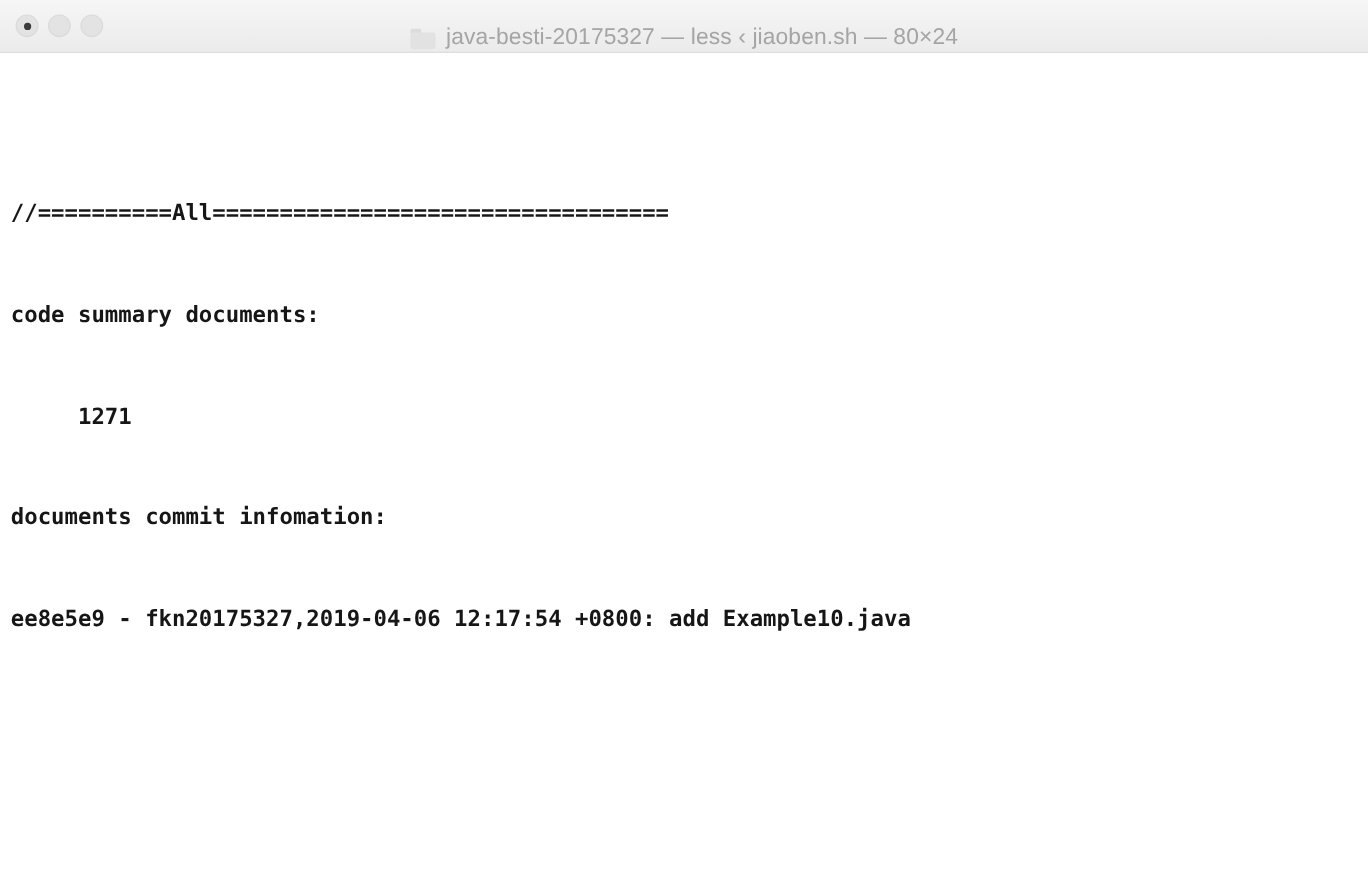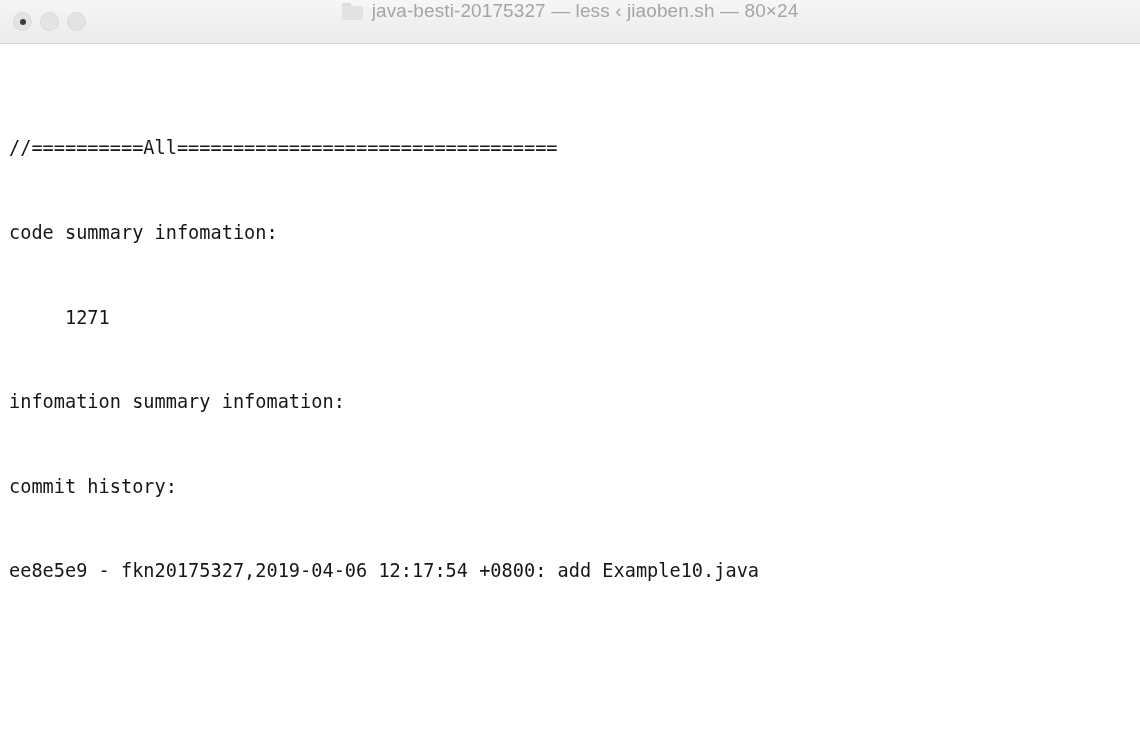--- a/index.html
+++ b/index.html
@@ -67,21 +67,21 @@
     display: block;
   }
 
   .title-center {
     position: absolute;
     left: 0;
     right: 0;
     top: 0;
     bottom: 0;
     display: flex;
-    align-items: flex-start;
+    align-items: flex-end;
     justify-content: center;
     pointer-events: none;
   }
 
   .title-inner {
     display: flex;
     align-items: center;
     gap: 9px;
     pointer-events: auto;
   }
@@ -117,23 +117,24 @@
     font-size: 19px;
     color: #a5a5a5;
     letter-spacing: 0.1px;
     white-space: pre;
   }
 
   
   .terminal {
     flex: 1 1 auto;
     background: #ffffff;
-    padding: 34px 0 0 9px;
+    padding: 64px 0 0 9px;
     box-sizing: border-box;
     overflow: hidden;
+    font-weight: bold;
   }
 
   .term-lines {
     font-family: "DejaVu Sans Mono", monospace;
     font-size: 18.6px;
     line-height: 28.2px;
     color: #161616;
     white-space: pre;
     letter-spacing: 0px;
   }
@@ -164,24 +165,23 @@
         </span>
         <span class="title-text">java-besti-20175327 — less ‹ jiaoben.sh — 80×24</span>
       </div>
     </div>
 
   </div>
 
   <div class="terminal">
     <div class="term-lines">
       <div class="term-line">//==========All==================================</div>
-      <div class="term-line">code summary infomation:</div>
+      <div class="term-line">code summary documents:</div>
       <div class="term-line">     1271</div>
-      <div class="term-line">infomation summary infomation:</div>
-      <div class="term-line">commit history:</div>
+      <div class="term-line">documents commit infomation:</div>
       <div class="term-line">ee8e5e9 - fkn20175327,2019-04-06 12:17:54 +0800: add Example10.java</div>
       
       
       
       
       
       
       
       
       

